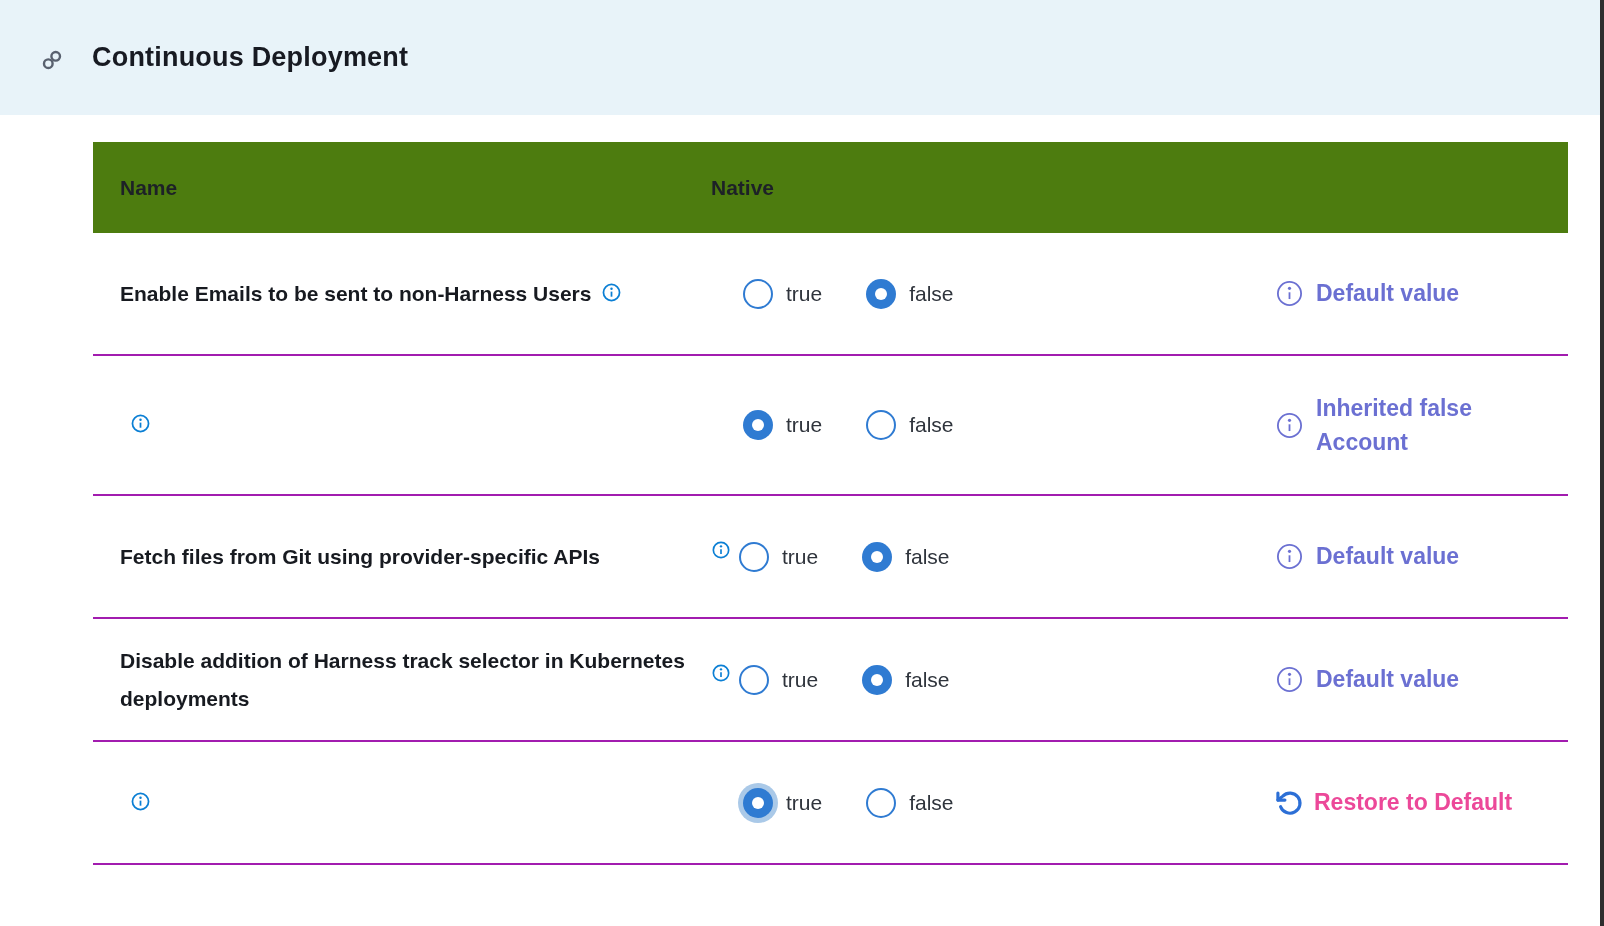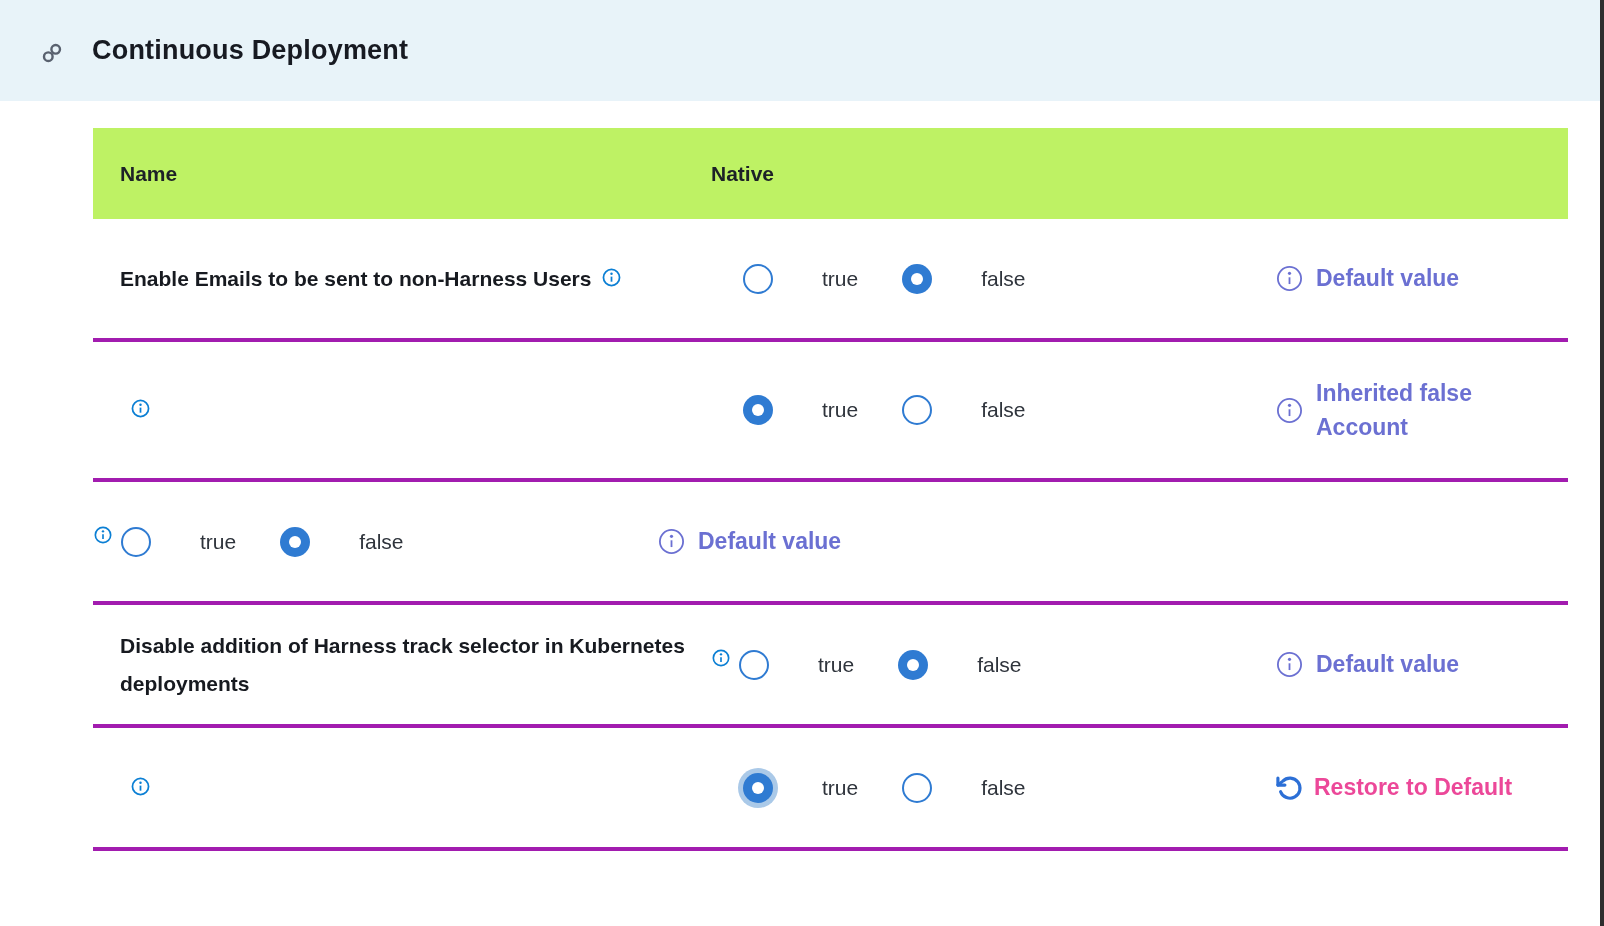--- a/index.html
+++ b/index.html
@@ -9,62 +9,62 @@
     background: #ffffff;
     position: relative;
   }
   .right-edge {
     position: absolute; top: 0; right: 0; width: 4px; height: 926px;
     background: #2e2e2e; z-index: 50;
   }
 
   
   .header-band {
-    height: 101px; background: #e8f3f9;
+    height: 115px; background: #e8f3f9;
     display: flex; align-items: center; padding-left: 40px;
   }
   .link-icon { width: 24px; height: 24px; display: inline-flex; margin-right: 28px; margin-top: 4px; }
   .page-title {
     font-size: 27px; font-weight: 700; color: #171a22; letter-spacing: 0.2px;
   }
 
   
   .settings-table {
     margin: 27px 36px 0 93px; width: 1475px;
   }
   .table-header {
-    height: 91px; background: #bef264;
+    height: 91px; background: #4d7c0f;
     display: flex; align-items: center;
   }
   .th { font-size: 21px; font-weight: 700; color: #1d2127; }
   .th-name { padding-left: 27px; width: 618px; }
   .th-value { width: 552px; }
 
   .row {
     display: flex; align-items: center;
-    border-bottom: 4px solid #a21caf;
+    border-bottom: 2px solid #a21caf;
     min-height: 123px;
   }
   .row.tall { min-height: 140px; }
 
   .cell-name {
     width: 618px; padding-left: 27px; padding-right: 20px;
     font-size: 21px; font-weight: 700; color: #171a20; line-height: 1.8;
   }
   .cell-name .label-text { display: inline; }
   .name-info { margin-left: 10px; vertical-align: -2px; display: inline-block; }
 
   .cell-value {
     width: 552px; display: flex; align-items: center;
   }
   .cell-value.indent { padding-left: 32px; }
   .lead-info { margin-right: 8px; margin-bottom: 14px; }
 
   .radio-group { display: flex; align-items: center; }
-  .radio-opt { display: flex; align-items: center; cursor: pointer; margin-right: 44px; gap: 36px; }
+  .radio-opt { display: flex; align-items: center; cursor: pointer; margin-right: 44px; }
   .radio-circle {
     width: 30px; height: 30px; border-radius: 50%;
     border: 2px solid #2f7bd2; background: #fff;
     margin-right: 13px; flex: 0 0 auto; position: relative;
   }
   .radio-opt.selected .radio-circle {
     border: none; background: #2f7bd2;
   }
   .radio-opt.selected .radio-circle::after {
     content: ""; position: absolute; left: 50%; top: 50%;
@@ -176,20 +176,23 @@
               <line x1="12" y1="11" x2="12" y2="16.6"></line>
               <circle cx="12" cy="7.7" r="1.3" fill="#6b70d2" stroke="none"></circle>
           </svg>
         </span>
         <span class="status-text">Inherited false Account</span>
       </div>
     </div>
   </div>
 
   <div class="row">
+    <div class="cell-name">
+      <span class="label-text">Fetch files from Git using provider-specific APIs</span>
+    </div>
     <div class="cell-value">
       <span class="lead-info">
         <svg viewBox="0 0 24 24" width="20" height="20" fill="none" stroke="#0b7fd4" stroke-width="2">
           <circle cx="12" cy="12" r="9.2"></circle>
             <line x1="12" y1="11" x2="12" y2="16.8"></line>
             <circle cx="12" cy="7.6" r="1.4" fill="#0b7fd4" stroke="none"></circle>
         </svg>
       </span>
       <div class="radio-group">
         <div class="radio-opt">

